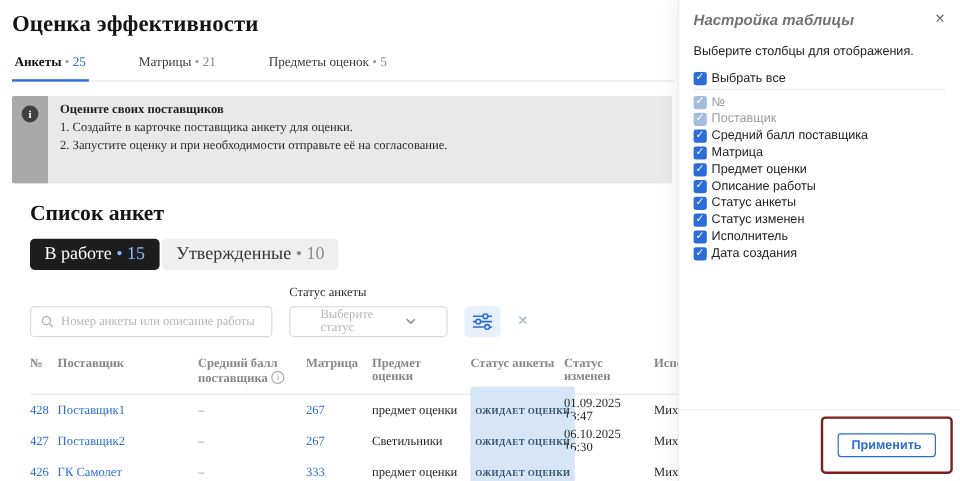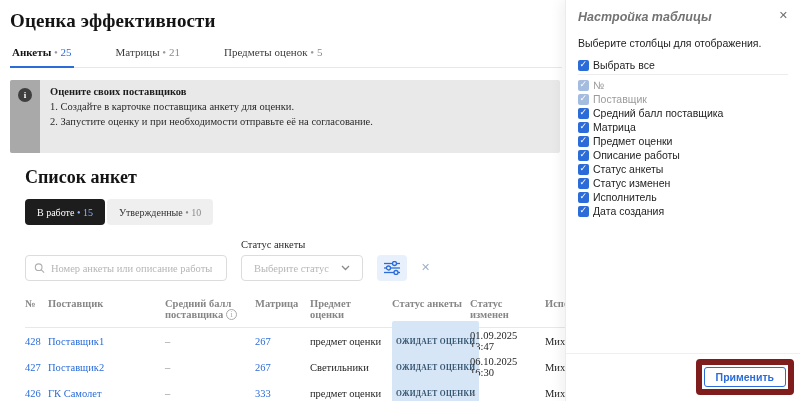--- a/index.html
+++ b/index.html
@@ -27,35 +27,35 @@
   .info-circle { width:14px; height:14px; border-radius:50%; background:#3f3f3f; color:#fff; font-size:9px; font-weight:700; display:flex; align-items:center; justify-content:center; }
   .banner-body { padding:6px 10px 24px; }
   .banner-title { font-weight:700; font-size:10.5px; color:#1c1c1c; margin-bottom:2px; }
   .banner-step { font-size:10.5px; color:#2a2a2a; line-height:1.45; }
 
   
   .list-section { padding-left:15px; margin-top:14px; }
   .list-title { font-size:18px; font-weight:700; color:#141414; }
 
   .segments { display:flex; gap:2px; margin-top:11px; }
-  .seg { height:26px; display:flex; align-items:center; padding:0 12px; font-size:10px; border-radius:4px; cursor:pointer; }
+  .seg { height:26px; display:flex; align-items:center; padding:0 12px; font-size:15px; border-radius:4px; cursor:pointer; }
   .seg .count::before { content:"\2022\00a0"; }
   .seg.active { background:#1d1d1d; color:#ffffff; }
   .seg.active .count { color:#8fb8ff; }
   .seg.inactive { background:#efefef; color:#333; }
   .seg.inactive .count { color:#8a8a8a; }
 
   
   .filters { display:flex; align-items:flex-end; gap:14px; margin-top:14px; }
   .search { width:202px; height:26px; border:1px solid #dcdcdc; border-radius:4px; display:flex; align-items:center; gap:6px; padding:0 8px; background:#fff; }
   .search input { border:0; outline:0; width:100%; font-size:10.5px; color:#333; background:transparent; font-family:inherit; }
   .search input::placeholder { color:#b6b6b6; }
   .status-group { display:flex; flex-direction:column; gap:5px; }
   .status-label { font-size:10.5px; color:#2b2b2b; }
-  .select { width:122px; height:26px; border:1px solid #dcdcdc; border-radius:4px; display:flex; align-items:center; justify-content:space-between; padding:0 12px; cursor:pointer; background:#fff; }
+  .select { width:132px; height:26px; border:1px solid #dcdcdc; border-radius:4px; display:flex; align-items:center; justify-content:space-between; padding:0 25px; cursor:pointer; background:#fff; }
   .select .ph { color:#b6b6b6; font-size:10.5px; }
   .filter-btn { width:30px; height:26px; background:#e7f0fb; border-radius:4px; display:flex; align-items:center; justify-content:center; cursor:pointer; }
   .clear-x { color:#9fb0c9; font-size:11px; margin-bottom:7px; cursor:pointer; }
 
   
   .table { margin-top:17px; width:630px; }
   .thead, .tr { display:flex; align-items:center; }
   .thead { align-items:flex-start; color:#878787; font-weight:700; font-size:10.5px; border-bottom:1px solid #e8e8e8; padding-bottom:7px; }
   .tr { height:26px; font-size:10.5px; color:#262626; }
   .td, .th { padding-right:6px; flex:0 0 auto; }
@@ -78,21 +78,21 @@
   .panel-close { position:absolute; top:9px; right:12px; font-size:11px; color:#6f6f6f; cursor:pointer; }
   .panel-sub { font-size:10.5px; color:#232323; margin-top:13px; }
   .panel-items { margin-top:9px; }
   .p-item { display:flex; align-items:center; gap:4px; height:14px; font-size:10.5px; color:#232323; cursor:pointer; }
   .p-item.disabled { color:#9b9b9b; cursor:default; }
   .cb { width:11px; height:11px; border-radius:2px; background:#2b6cd9; position:relative; flex:0 0 11px; }
   .cb::after { content:"\2713"; position:absolute; left:1.5px; top:-1px; color:#fff; font-size:9px; }
   .p-item.disabled .cb { background:#a3bce0; }
   .items-divider { height:1px; background:#ececec; margin:2px 0 3px; }
   .panel-footer { position:absolute; left:0; right:0; bottom:0; border-top:1px solid #efefef; padding:5px 6px 6px; display:flex; justify-content:flex-end; background:#fff; }
-  .highlight-box { border:6px solid #7f1d1d; border-radius:4px; padding:2px; }
+  .highlight-box { border:2px solid #7f1d1d; border-radius:4px; padding:12px; }
   .apply-btn { background:#fff; border:1px solid #2b6cd9; color:#2b6cd9; font-weight:700; font-size:10.5px; padding:3px 11px; border-radius:3px; cursor:pointer; font-family:inherit; }
 </style>
 </head>
 <body>
 
 <div class="main">
   <div class="page-title">Оценка эффективности</div>
 
   <div class="tabs">
     <div class="tab active">

